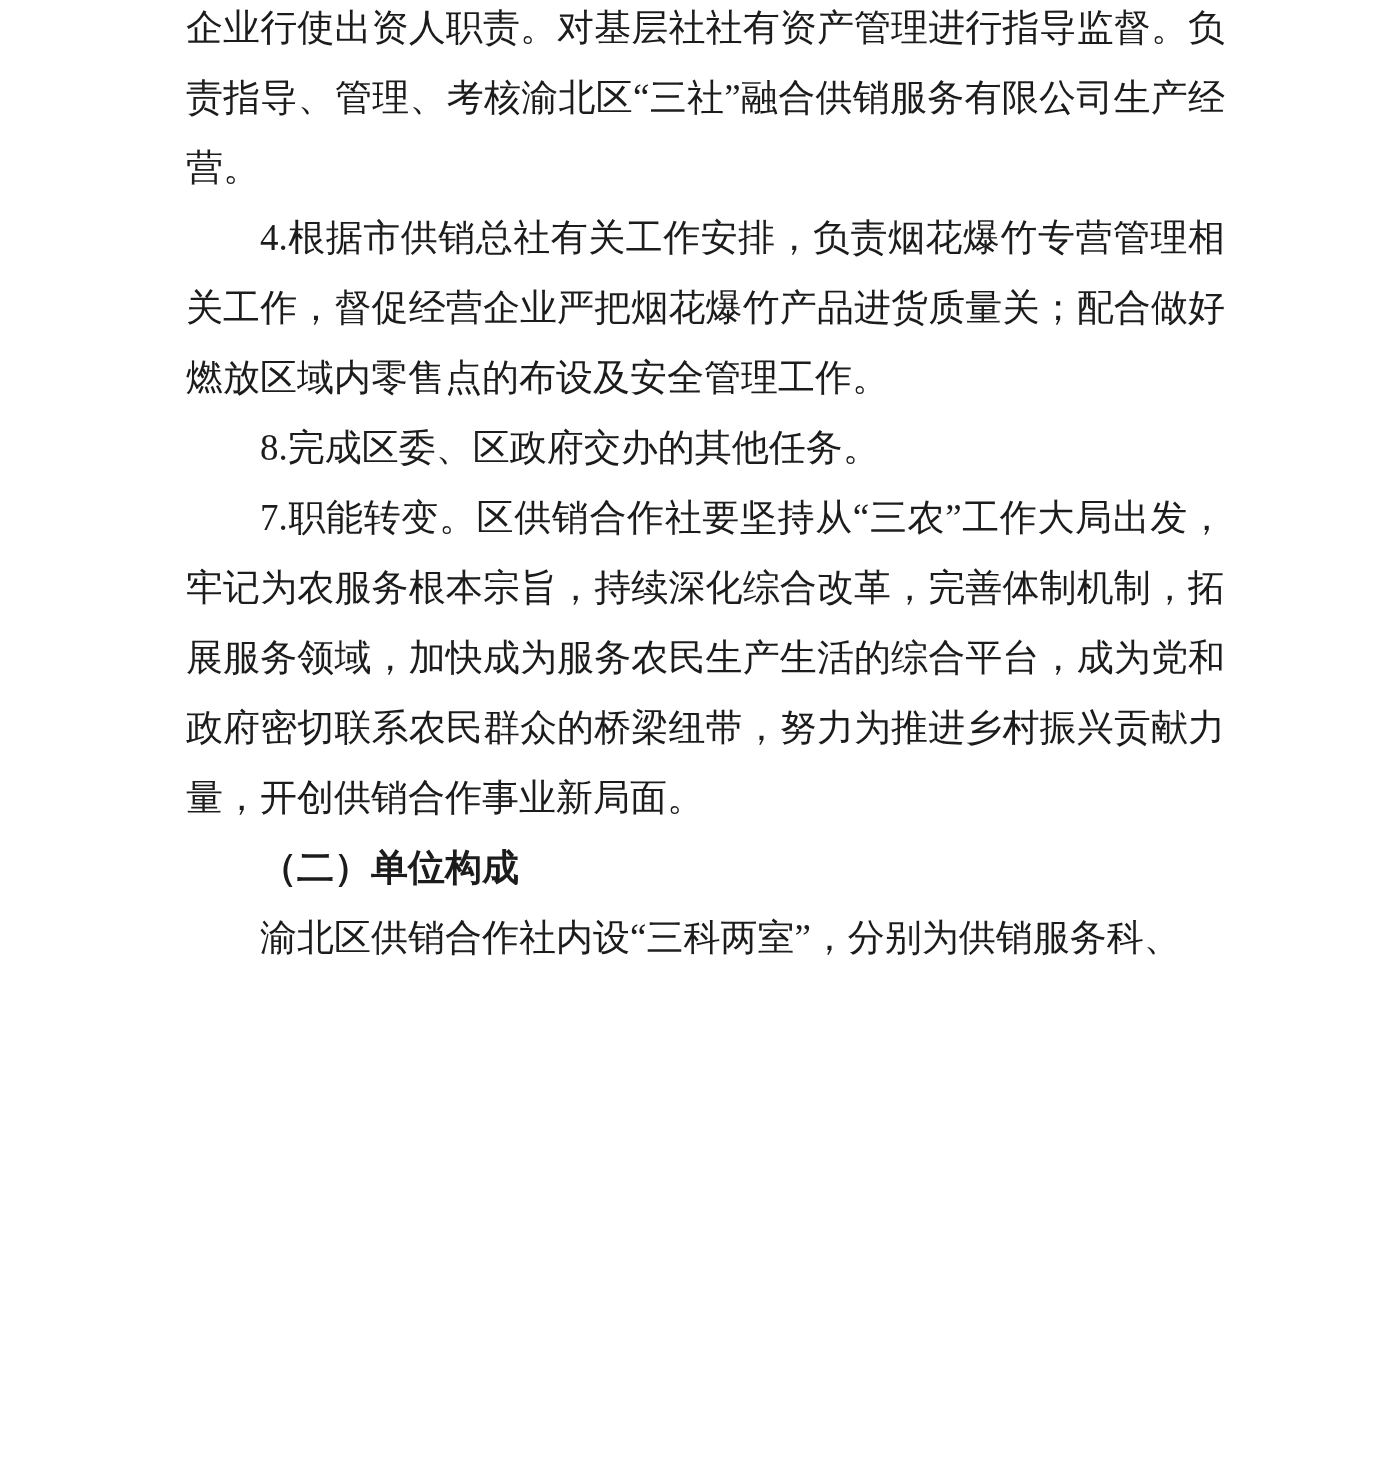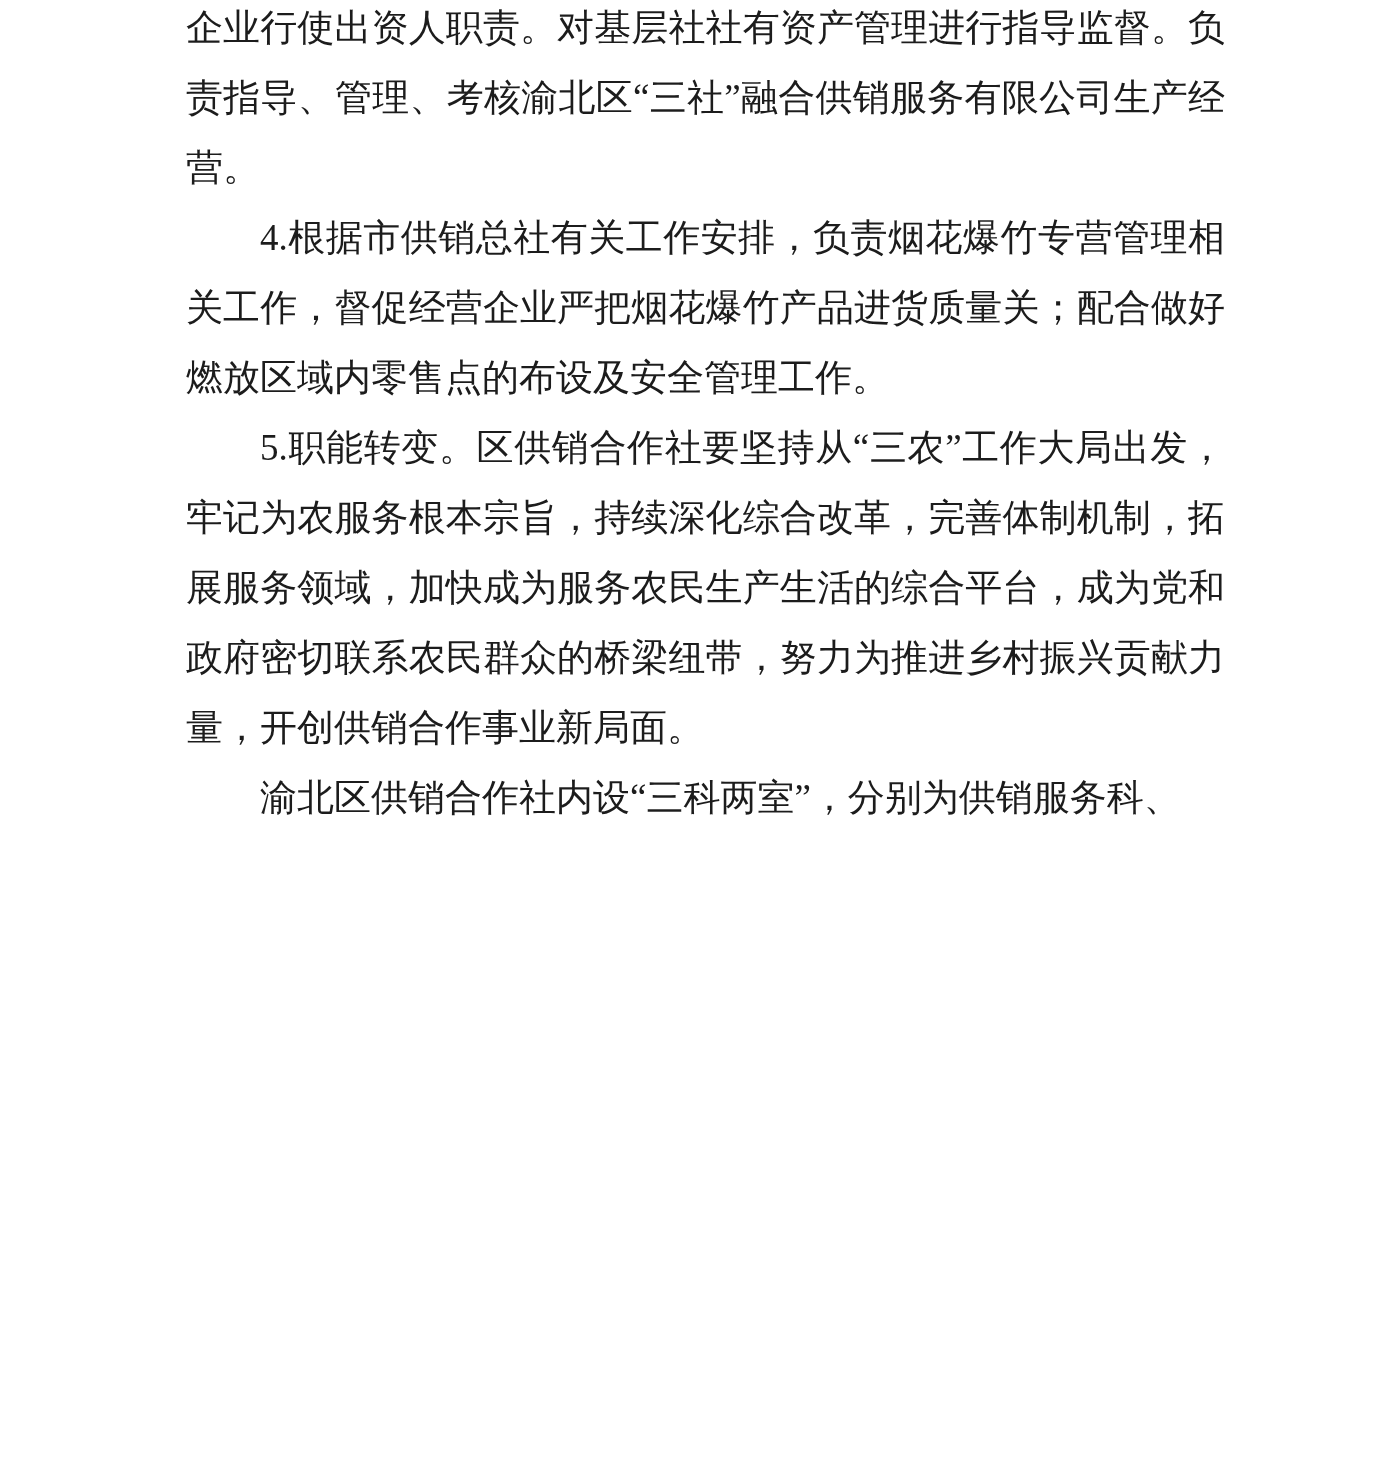--- a/index.html
+++ b/index.html
@@ -46,16 +46,18 @@
     font-weight: 700;
   }
 </style>
 </head>
 <body>
 
 <div class="page">
   <div class="content" id="doc-content">
       <p class="para no-indent">企业行使出资人职责。对基层社社有资产管理进行指导监督。负责指导、管理、考核渝北区“三社”融合供销服务有限公司生产经营。</p>
       <p class="para">4.根据市供销总社有关工作安排，负责烟花爆竹专营管理相关工作，督促经营企业严把烟花爆竹产品进货质量关；配合做好燃放区域内零售点的布设及安全管理工作。</p>
-      <p class="para">5.职能转变。区供销合作社要坚持从“三农”工作大局出发，牢记为农服务根本宗旨，持续深化综合改革，完善体制机制，拓展服务领域，加快成为服务农民生产生活的综合平台，成为党和政府密切联系农民群众的桥梁纽带，努力为推进乡村振兴贡献力量，开创供销合作事业新局面。</p>
+      <p class="para">8.完成区委、区政府交办的其他任务。</p>
+      <p class="para">7.职能转变。区供销合作社要坚持从“三农”工作大局出发，牢记为农服务根本宗旨，持续深化综合改革，完善体制机制，拓展服务领域，加快成为服务农民生产生活的综合平台，成为党和政府密切联系农民群众的桥梁纽带，努力为推进乡村振兴贡献力量，开创供销合作事业新局面。</p>
+      <p class="para heading">（二）单位构成</p>
       <p class="para">渝北区供销合作社内设“三科两室”，分别为供销服务科、</p>
     </div>
 </div>
 
 </body></html>

